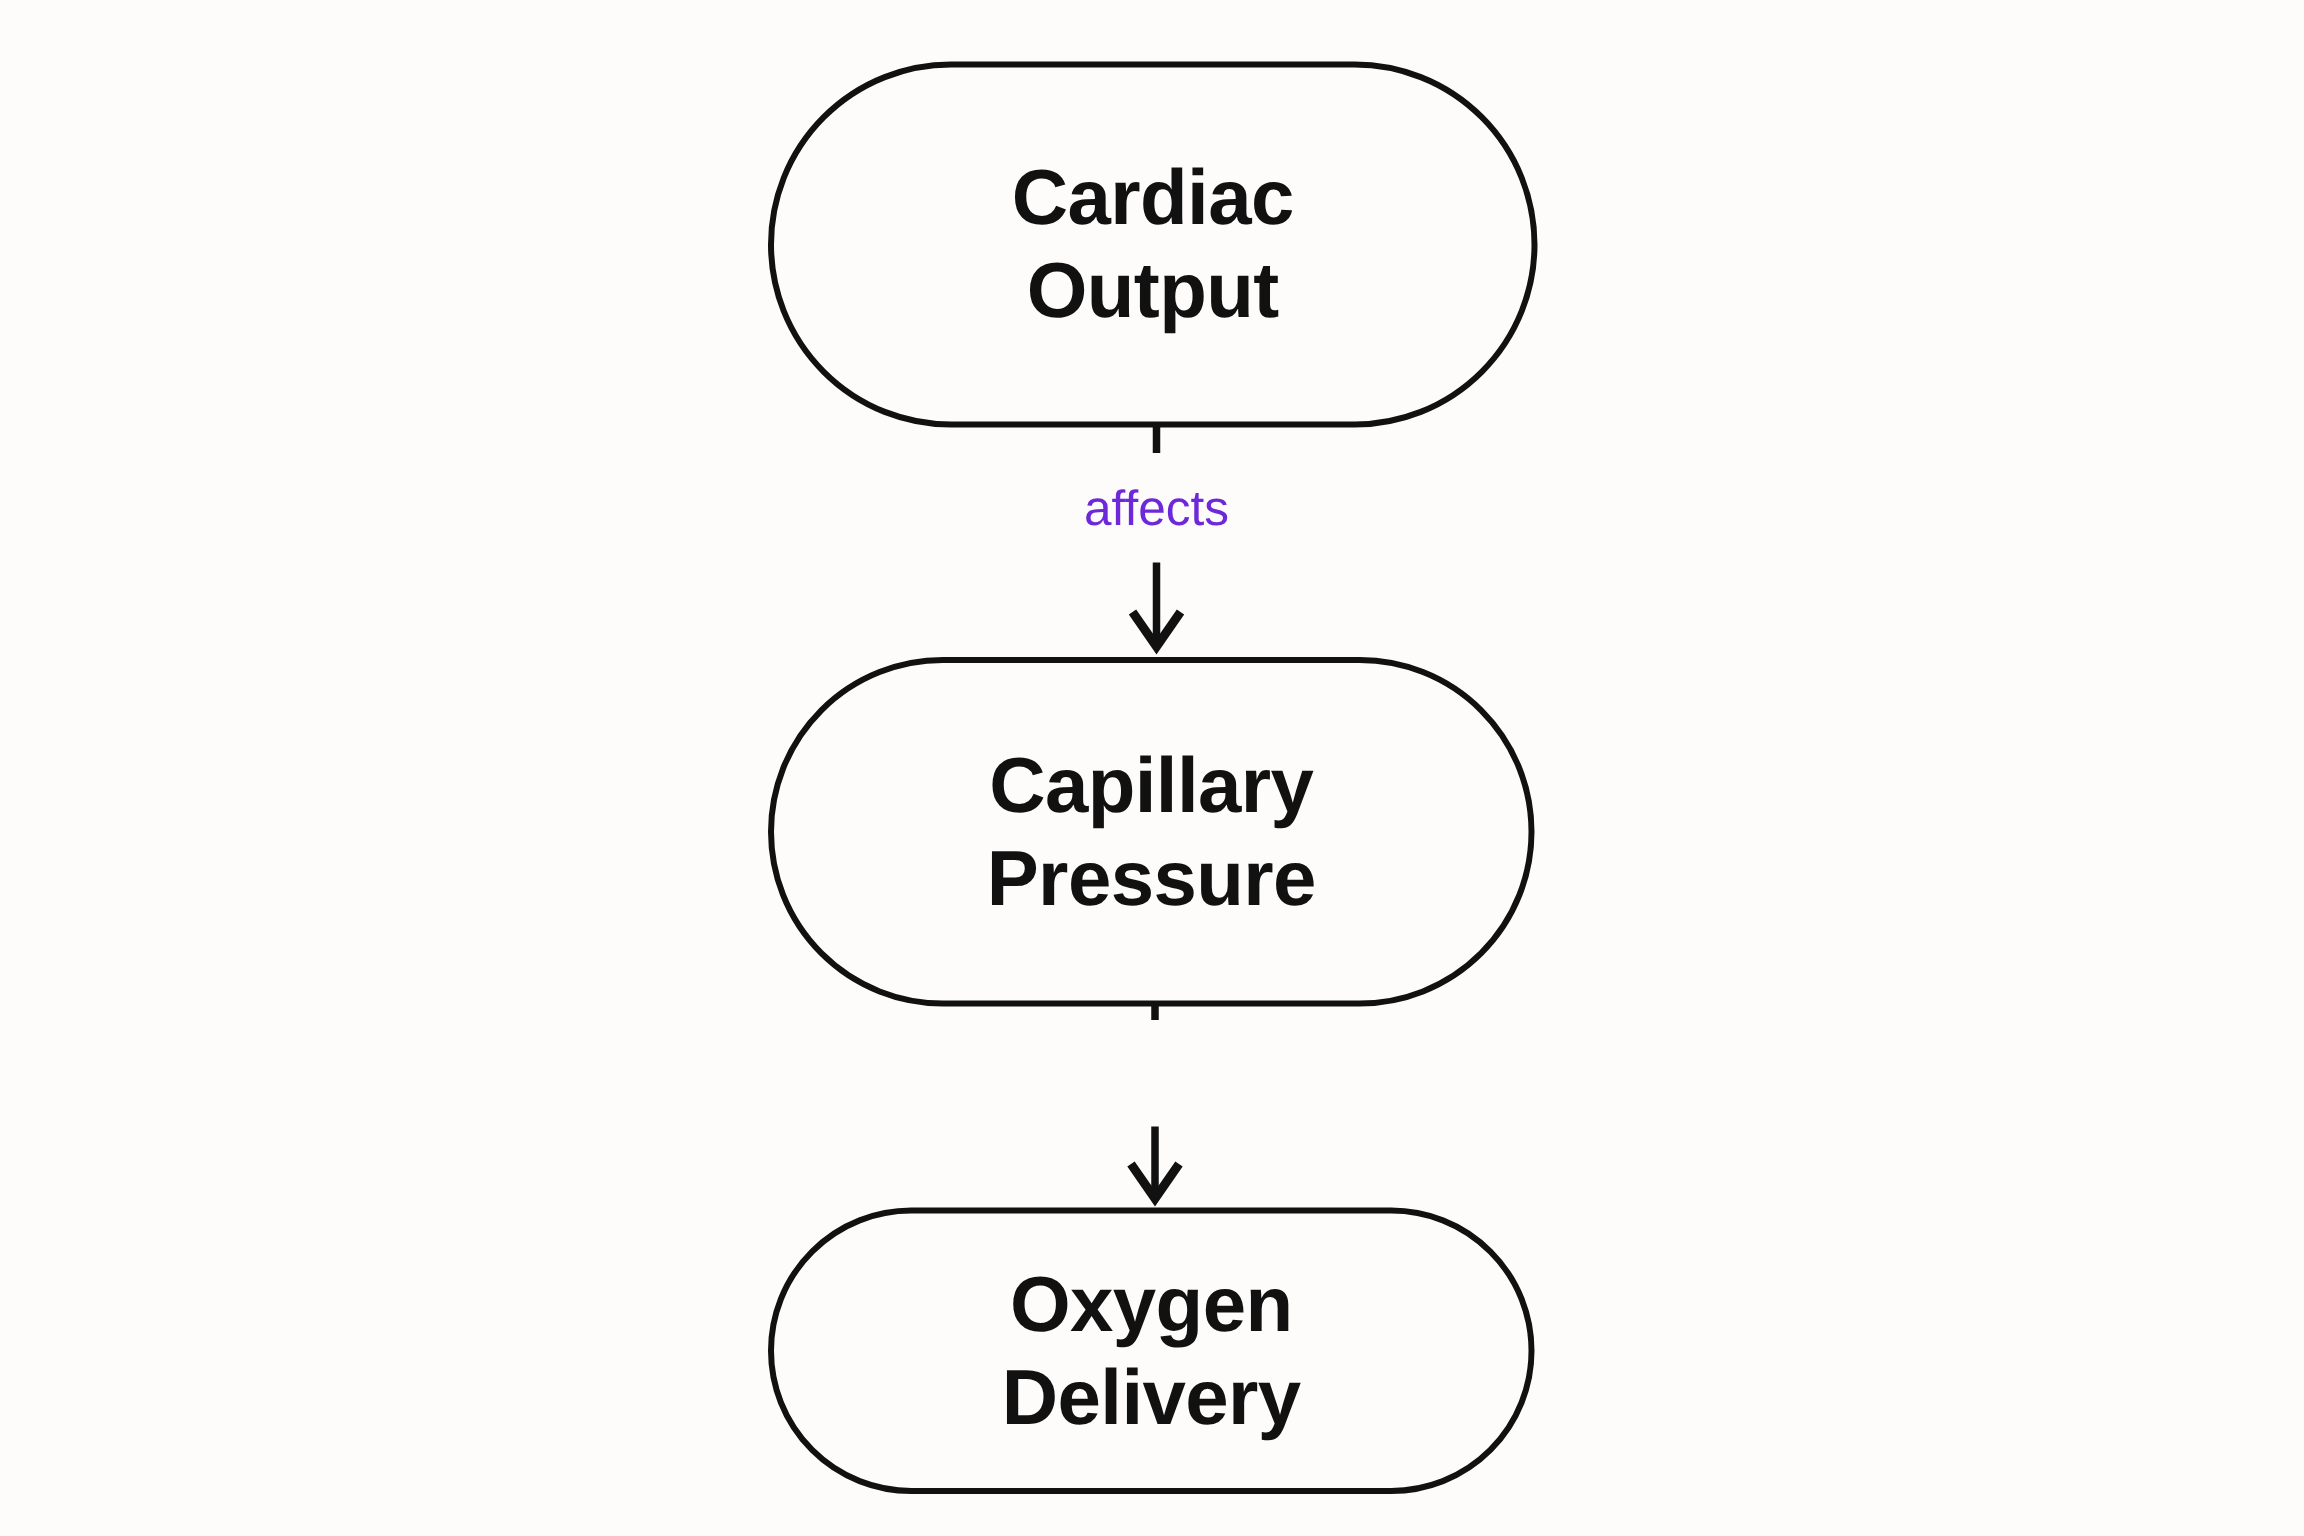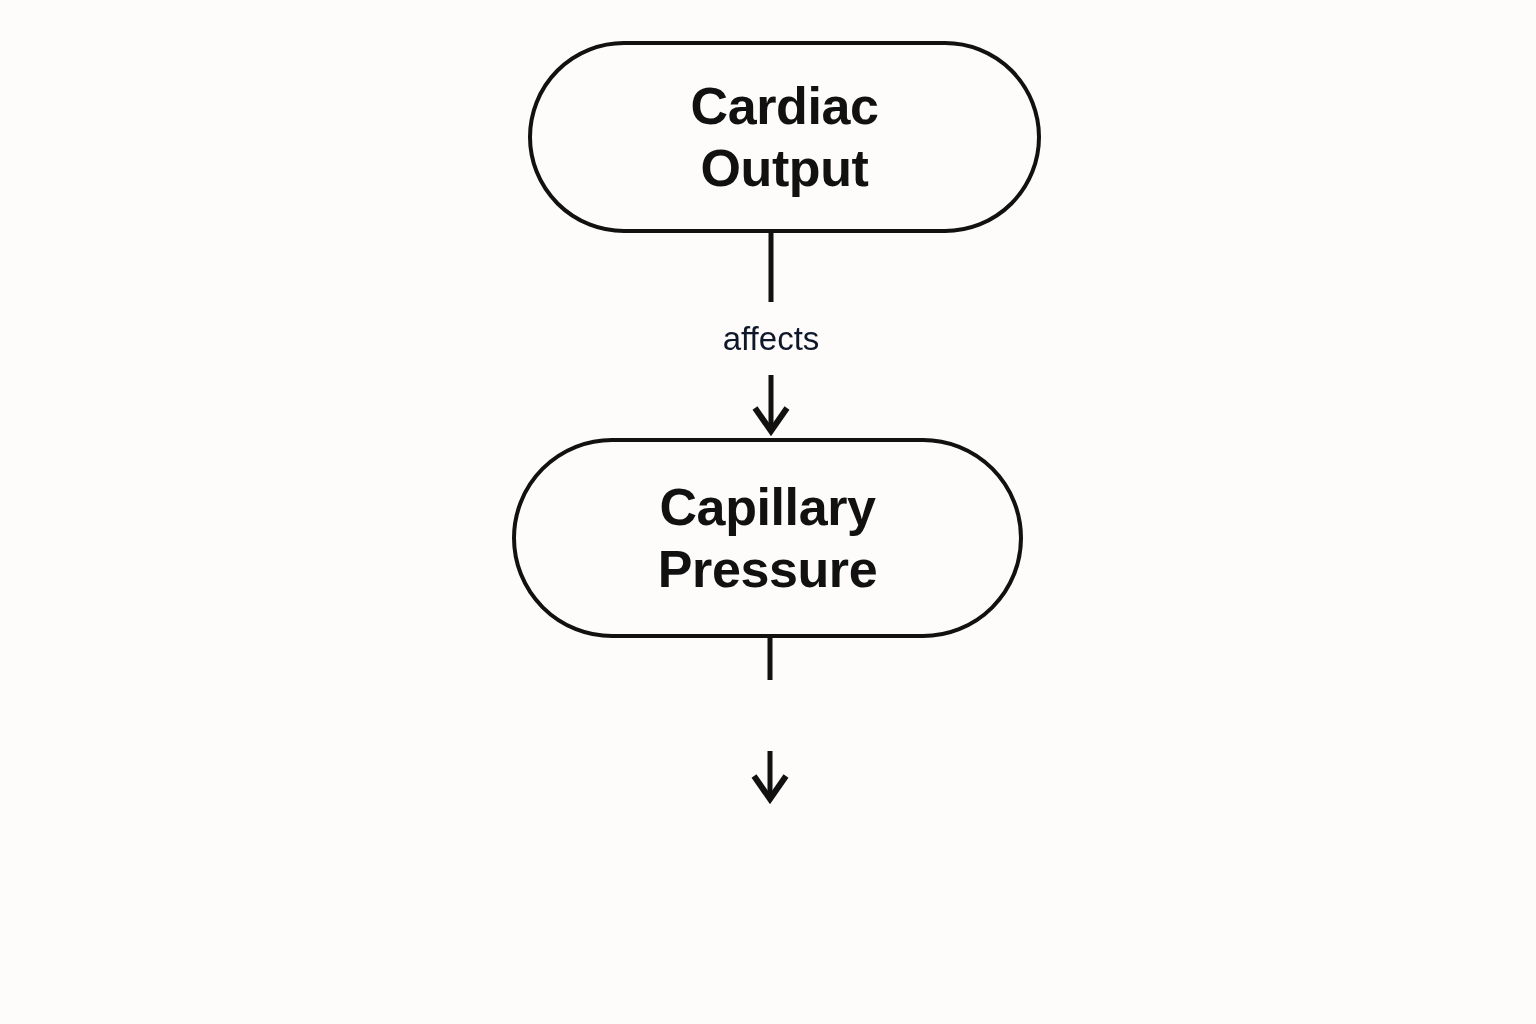--- a/index.html
+++ b/index.html
@@ -42,43 +42,43 @@
     font-family: "Liberation Sans", sans-serif;
     font-weight: bold;
     font-size: 52px;
     line-height: 62px;
     color: #111111;
     text-align: center;
     letter-spacing: -0.4px;
     white-space: pre-line;
   }
   #node-cardiac-output {
-    left: 528px;
+    left: 512px;
     top: 41px;
     width: 513px;
-    height: 192px;
+    height: 244px;
   }
   #node-capillary-pressure {
     left: 512px;
     top: 438px;
     width: 511px;
-    height: 200px;
+    height: 233px;
   }
   #node-oxygen-delivery {
     left: 512px;
     top: 805px;
     width: 511px;
     height: 191px;
   }
   .edge-label {
     position: absolute;
     font-family: "Liberation Sans", sans-serif;
     font-weight: normal;
     font-size: 33px;
-    color: #0f172a;
+    color: #6d28d9;
     text-align: center;
     white-space: nowrap;
     background: #fdfcfa;
     padding: 0 10px;
     transform: translate(-50%, -50%);
     z-index: 3;
   }
   #edge-label-affects {
     left: 771px;
     top: 339px;
@@ -111,17 +111,21 @@
   <div class="node" id="node-cardiac-output">
     <span class="node-label">Cardiac
 Output</span>
   </div>
 
   <div class="node" id="node-capillary-pressure">
     <span class="node-label">Capillary
 Pressure</span>
   </div>
 
+  <div class="node" id="node-oxygen-delivery">
+    <span class="node-label">Oxygen
+Delivery</span>
+  </div>
 
   <div class="edge-label" id="edge-label-affects">affects</div>
 
 
 </div>
 
 </body></html>

